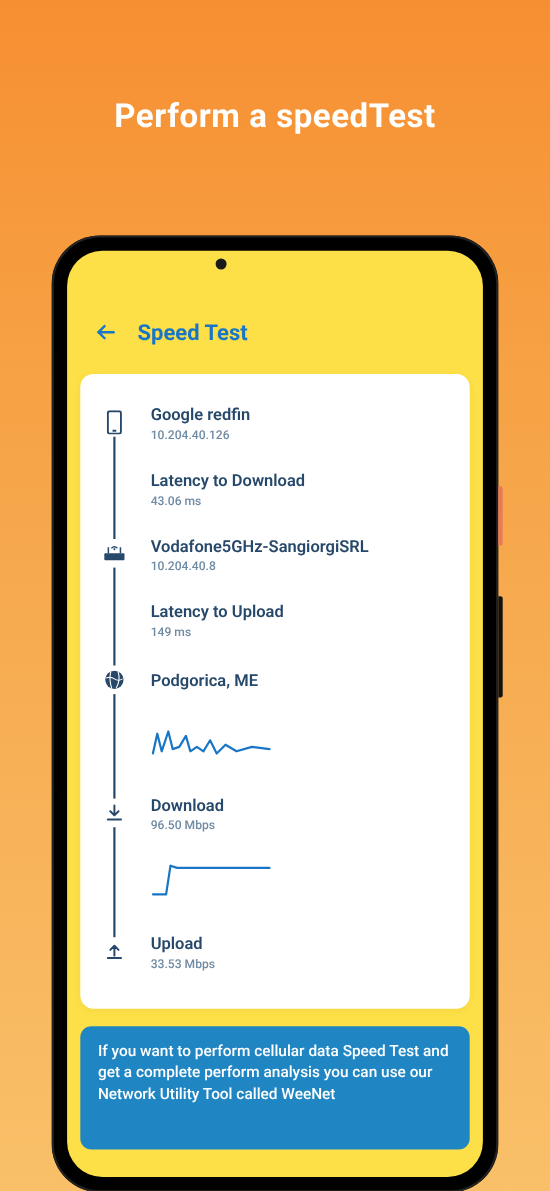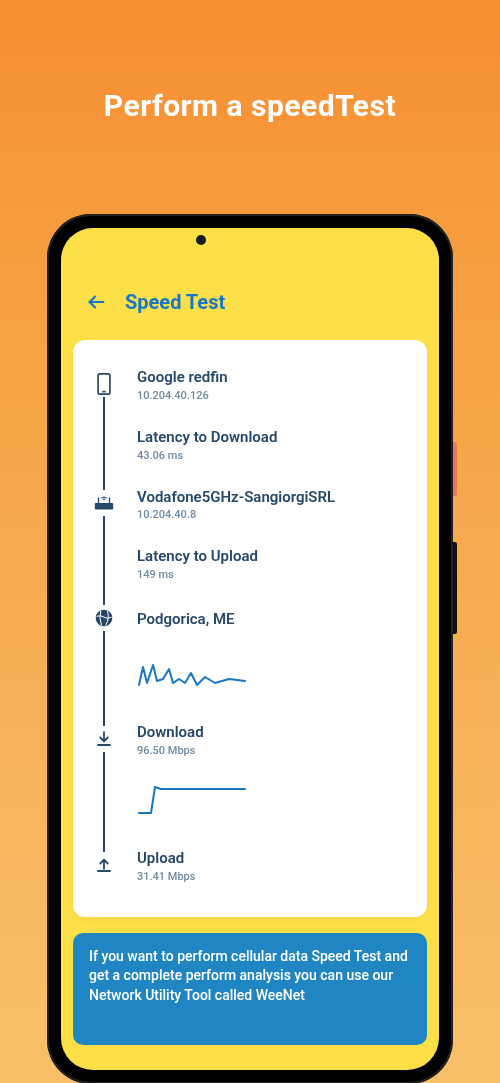--- a/index.html
+++ b/index.html
@@ -275,21 +275,21 @@
 
         <div class="row" style="margin-bottom:16px;">
           <div class="row-icon">
             <svg width="18" height="18" viewBox="0 0 24 24" fill="#26486a">
               <path d="M12 17 L12 6 M7 10 L12 5 L17 10" fill="none" stroke="#26486a" stroke-width="2.4" stroke-linecap="round" stroke-linejoin="round"></path>
               <line x1="4" y1="20" x2="20" y2="20" stroke="#26486a" stroke-width="2.4" stroke-linecap="round"></line>
             </svg>
           </div>
           <div class="row-body">
             <div class="row-title">Upload</div>
-            <div class="row-sub">31.41 Mbps</div>
+            <div class="row-sub">33.53 Mbps</div>
           </div>
         </div>
 
       </div>
     </div>
 
     <div class="tip">If you want to perform cellular data Speed Test and get a complete perform analysis you can use our Network Utility Tool called WeeNet</div>
 
   </div>
 </div>

